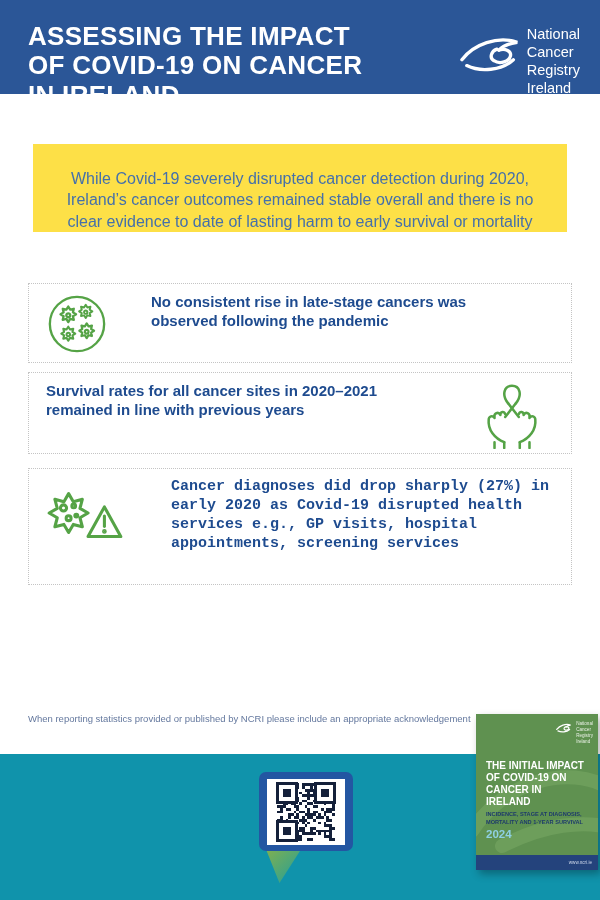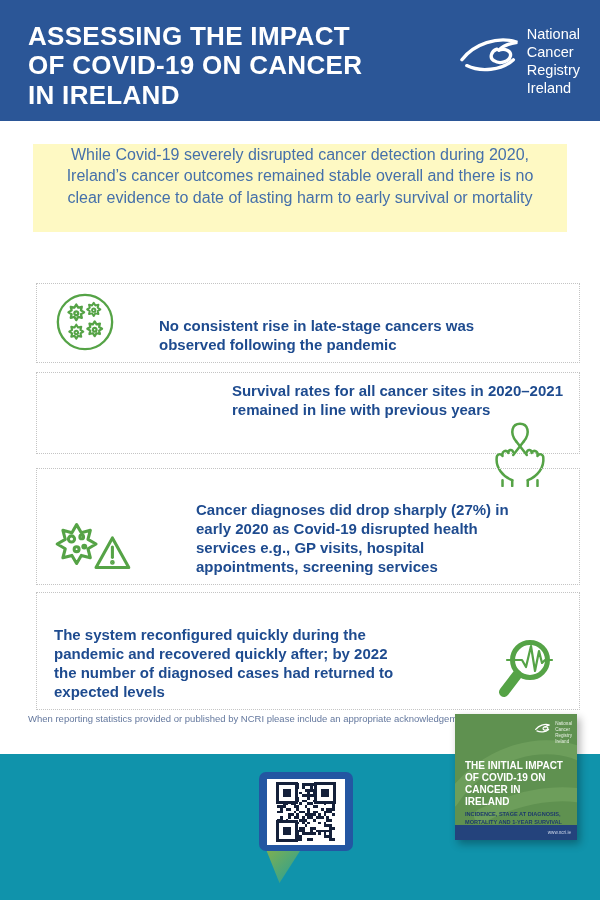--- a/index.html
+++ b/index.html
@@ -1,61 +1,61 @@
 <!DOCTYPE html>
 <html><head>
 <meta charset="utf-8">
 <style>
   * { margin:0; padding:0; box-sizing:border-box; }
   html,body { width:600px; background:#ffffff; font-family:"Liberation Sans", sans-serif; }
   .page { position:relative; width:600px; height:900px; background:#ffffff; overflow:hidden; }
 
   
-  .header { position:absolute; top:0; left:0; width:600px; height:121px; background:#2b5697;
+  .header { position:absolute; top:0; left:0; width:600px; height:94px; background:#2b5697;
             display:flex; justify-content:space-between; padding:22px 20px 0 28px; }
   .header-title { color:#ffffff; font-weight:bold; font-size:26px; line-height:1.13;
                   letter-spacing:.3px; white-space:pre-line; }
   .logo { display:flex; gap:0; align-items:flex-start; margin-top:4px; }
   .logo svg { display:block; }
   .logo-text { color:#ffffff; font-size:14.5px; line-height:1.24; white-space:pre-line; }
 
   
   .summary-box { position:absolute; top:144px; left:33px; width:534px; height:88px;
-                 background:#fef9c3; display:flex; align-items:flex-start; justify-content:center; }
+                 background:#fde047; display:flex; align-items:flex-end; justify-content:center; }
   .summary-text { color:#4570aa; font-size:16px; line-height:1.33; text-align:center; white-space:pre-line; }
 
   
   .section-title { position:absolute; top:250px; left:28px; color:#55a346; font-weight:bold;
                    font-size:19px; letter-spacing:.3px; }
-  .card { position:absolute; left:36px; width:544px; border:1.5px dotted #c4c4c4;
-          display:flex; align-items:flex-end; padding:8px 16px; }
+  .card { position:absolute; left:28px; width:544px; border:1.5px dotted #c4c4c4;
+          display:flex; align-items:flex-start; padding:8px 16px; }
   .card-1 { top:283px; height:80px; gap:42px; padding-left:16px; }
-  .card-2 { top:372px; height:82px; padding-left:17px;flex-direction:column; }
-  .card-3 { top:468px; height:117px; gap:57px; padding-left:12px; }
+  .card-2 { top:372px; height:82px; padding-left:17px; }
+  .card-3 { top:468px; height:117px; gap:40px; padding-left:12px;font-family:Liberation Mono, monospace; }
   .card-4 { top:592px; height:118px; padding-left:17px; }
   .card-text { color:#1e4b8f; font-weight:bold; font-size:15px; line-height:1.27; white-space:pre-line; }
   .grow { flex:1; }
   .card-icon { flex:none; display:flex; align-items:center; }
 
   .ack { position:absolute; top:713px; left:28px; font-size:9.5px; color:#64789e; }
 
   
   .footer { position:absolute; top:754px; left:0; width:600px; height:146px; background:#1093ab; }
 
   .qr-frame { position:absolute; top:772px; left:259px; width:94px; height:79px;
               background:#2356a2; border-radius:7px; display:flex; align-items:center; justify-content:center; }
   .qr-white { width:78px; height:66px; background:#ffffff; display:flex; align-items:center; justify-content:center; }
   .qr-tail { position:absolute; top:850px; left:261px; width:44px; height:33px;
              background:linear-gradient(135deg,#86b14b,#1c9d9f);
              clip-path:polygon(12% 0, 90% 0, 42% 100%); }
   .read-report { position:absolute; top:806px; left:341px; width:100px; text-align:center;
                  color:#ffffff; font-weight:bold; font-size:14.5px; line-height:1.25; }
 
   
-  .cover { position:absolute; top:714px; left:455px; width:122px; height:126px;
+  .cover { position:absolute; top:714px; left:476px; width:122px; height:156px;
            background:#5f9150; box-shadow:3px 4px 8px rgba(0,0,0,.3); overflow:hidden;text-decoration:underline; }
   .cover-watermark { position:absolute; bottom:10px; left:-12px; opacity:.45; }
   .cover-logo { position:absolute; top:7px; right:5px; display:flex; gap:3px; align-items:flex-start; }
   .cover-logo-text { color:#e8f0e4; font-size:4.6px; line-height:1.3; white-space:pre-line; }
   .cover-title { position:absolute; top:46px; left:10px; width:106px; color:#ffffff; font-weight:bold;
                  font-size:10px; line-height:1.2; white-space:pre-line; }
   .cover-subtitle { position:absolute; top:97px; left:10px; width:104px; color:#1d3a6b; font-weight:bold;
                     font-size:5.6px; line-height:1.35; white-space:pre-line; }
   .cover-year { position:absolute; top:114px; left:10px; color:#8fd0e2; font-weight:bold; font-size:11.5px; }
   .cover-bar { position:absolute; bottom:0; left:0; width:100%; height:15px; background:#24437c; }
@@ -156,35 +156,20 @@
           <circle cx="62" cy="53" r="0.8" fill="#55a346"></circle>
         </g>
       </svg>
     </span>
     <div class="card-text">Cancer diagnoses did drop sharply (27%) in
 early 2020 as Covid-19 disrupted health
 services e.g., GP visits, hospital
 appointments, screening services</div>
   </div>
 
-  <div class="card card-4">
-    <div class="card-text grow">The system reconfigured quickly during the
-pandemic and recovered quickly after; by 2022
-the number of diagnosed cases had returned to
-expected levels</div>
-    <span class="card-icon" style="margin-right:6px;">
-      <svg width="64" height="68" viewBox="0 0 64 68">
-        <g class="gi">
-          <circle cx="37" cy="27" r="17.5" stroke-width="5"></circle>
-          <path d="M24,42 L11,59" stroke-width="10"></path>
-          <path d="M14,27 L29,27 L33,34 L38,13 L42,38 L46,18 L49,30 L52,27 L59,27" stroke-width="2.2"></path>
-        </g>
-      </svg>
-    </span>
-  </div>
 
   <div class="ack">When reporting statistics provided or published by NCRI please include an appropriate acknowledgement</div>
 
   <div class="footer">
     
   </div>
 
   <div class="qr-tail"></div>
   <div class="qr-frame">
     <div class="qr-white">
@@ -362,19 +347,19 @@
 Cancer
 Registry
 Ireland</div>
     </div>
     <div class="cover-title">THE INITIAL IMPACT
 OF COVID-19 ON
 CANCER IN
 IRELAND</div>
     <div class="cover-subtitle">INCIDENCE, STAGE AT DIAGNOSIS,
 MORTALITY AND 1-YEAR SURVIVAL</div>
-    <div class="cover-year">2022</div>
+    <div class="cover-year">2024</div>
     <div class="cover-bar">
       <span class="cover-site">www.ncri.ie</span>
     </div>
   </div>
 
 </div>
 
 </body></html>

